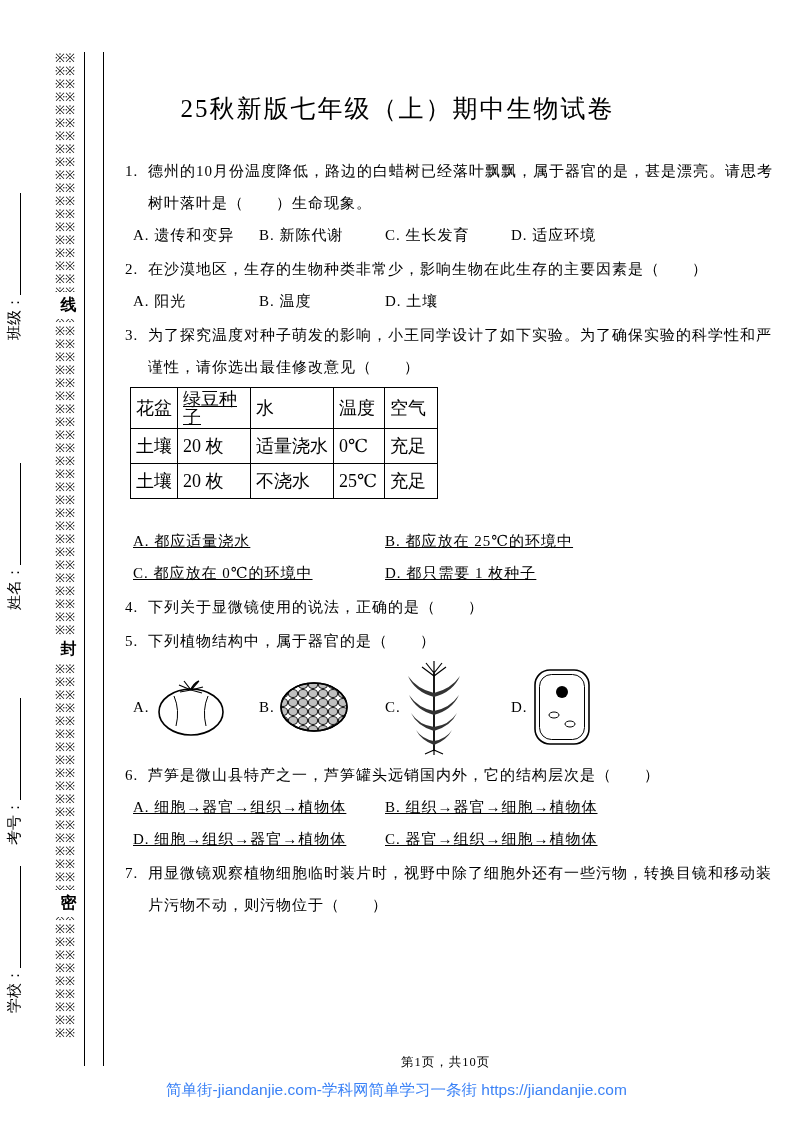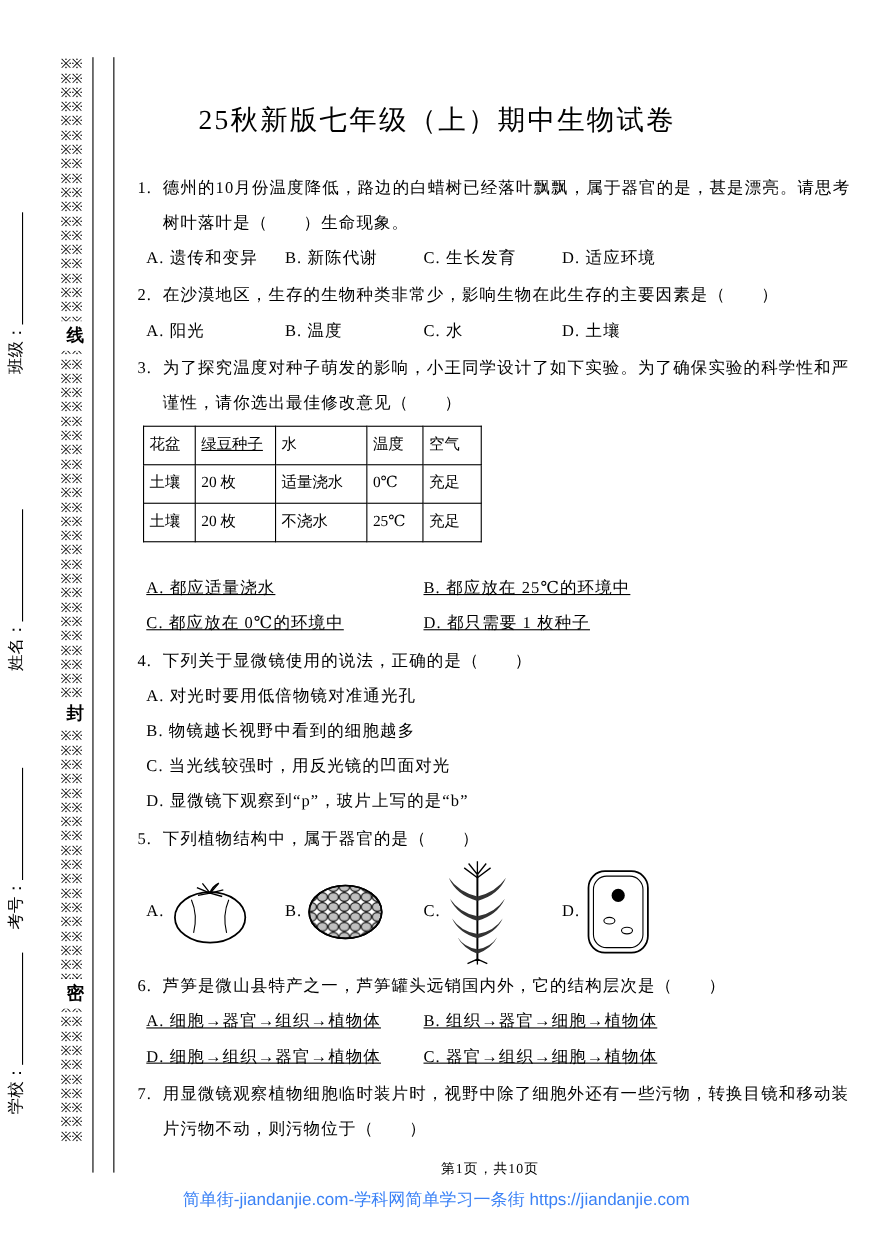--- a/index.html
+++ b/index.html
@@ -44,21 +44,21 @@
   }
   .question{position:relative;padding-left:30px;font-size:15px;line-height:32px;
     letter-spacing:1px;margin-bottom:2px;}
   .qnum{position:absolute;left:7px;top:0;}
   .opts{margin-left:-15px;}
   .opts-4{display:grid;grid-template-columns:repeat(4,126px);}
   .opts-2{display:grid;grid-template-columns:repeat(2,252px);text-decoration:underline;}
   .opts-block .opt{display:block;}
   .exp-table{border-collapse:collapse;margin:4px 0 26px -18px;letter-spacing:0;}
   .exp-table td{
-    border:1px solid #000;padding:2px 5px;font-size:14px;height:30px;
+    border:1px solid #000;padding:2px 5px;font-size:18px;height:30px;
     line-height:18px;vertical-align:middle;
   }
   .exp-table .w1{width:36px;}
   .exp-table .w2{width:62px;text-decoration:underline;}
   .exp-table .w3{width:72px;}
   .exp-table .w4{width:40px;}
   .exp-table .w5{width:42px;}
   .q5-figs{display:flex;margin-left:-15px;align-items:center;height:100px;}
   .fig-item{width:126px;display:flex;align-items:center;gap:3px;}
   .fig-label{flex:0 0 auto;}
@@ -112,21 +112,20 @@
       <span class="opt">D. 适应环境</span>
     </div>
   </div>
 
   <div class="question">
     <span class="qnum">2.</span>
     <span>在沙漠地区，生存的生物种类非常少，影响生物在此生存的主要因素是（　　）</span>
     <div class="opts opts-4">
       <span class="opt">A. 阳光</span>
       <span class="opt">B. 温度</span>
-      <span class="opt">C. 水</span>
       <span class="opt">D. 土壤</span>
     </div>
   </div>
 
   <div class="question">
     <span class="qnum">3.</span>
     <span>为了探究温度对种子萌发的影响，小王同学设计了如下实验。为了确保实验的科学性和严谨性，请你选出最佳修改意见（　　）</span>
     <table class="exp-table">
       <tbody>
         <tr>
@@ -156,26 +155,20 @@
       <span class="opt">A. 都应适量浇水</span>
       <span class="opt">B. 都应放在 25℃的环境中</span>
       <span class="opt">C. 都应放在 0℃的环境中</span>
       <span class="opt">D. 都只需要 1 枚种子</span>
     </div>
   </div>
 
   <div class="question">
     <span class="qnum">4.</span>
     <span>下列关于显微镜使用的说法，正确的是（　　）</span>
-    <div class="opts opts-block">
-      <span class="opt">A. 对光时要用低倍物镜对准通光孔</span>
-      <span class="opt">B. 物镜越长视野中看到的细胞越多</span>
-      <span class="opt">C. 当光线较强时，用反光镜的凹面对光</span>
-      <span class="opt">D. 显微镜下观察到“p”，玻片上写的是“b”</span>
-    </div>
   </div>
 
   <div class="question">
     <span class="qnum">5.</span>
     <span>下列植物结构中，属于器官的是（　　）</span>
     <div class="q5-figs">
 
       <div class="fig-item">
         <span class="fig-label">A.</span>
         <svg width="75" height="62" viewBox="0 0 75 62">

